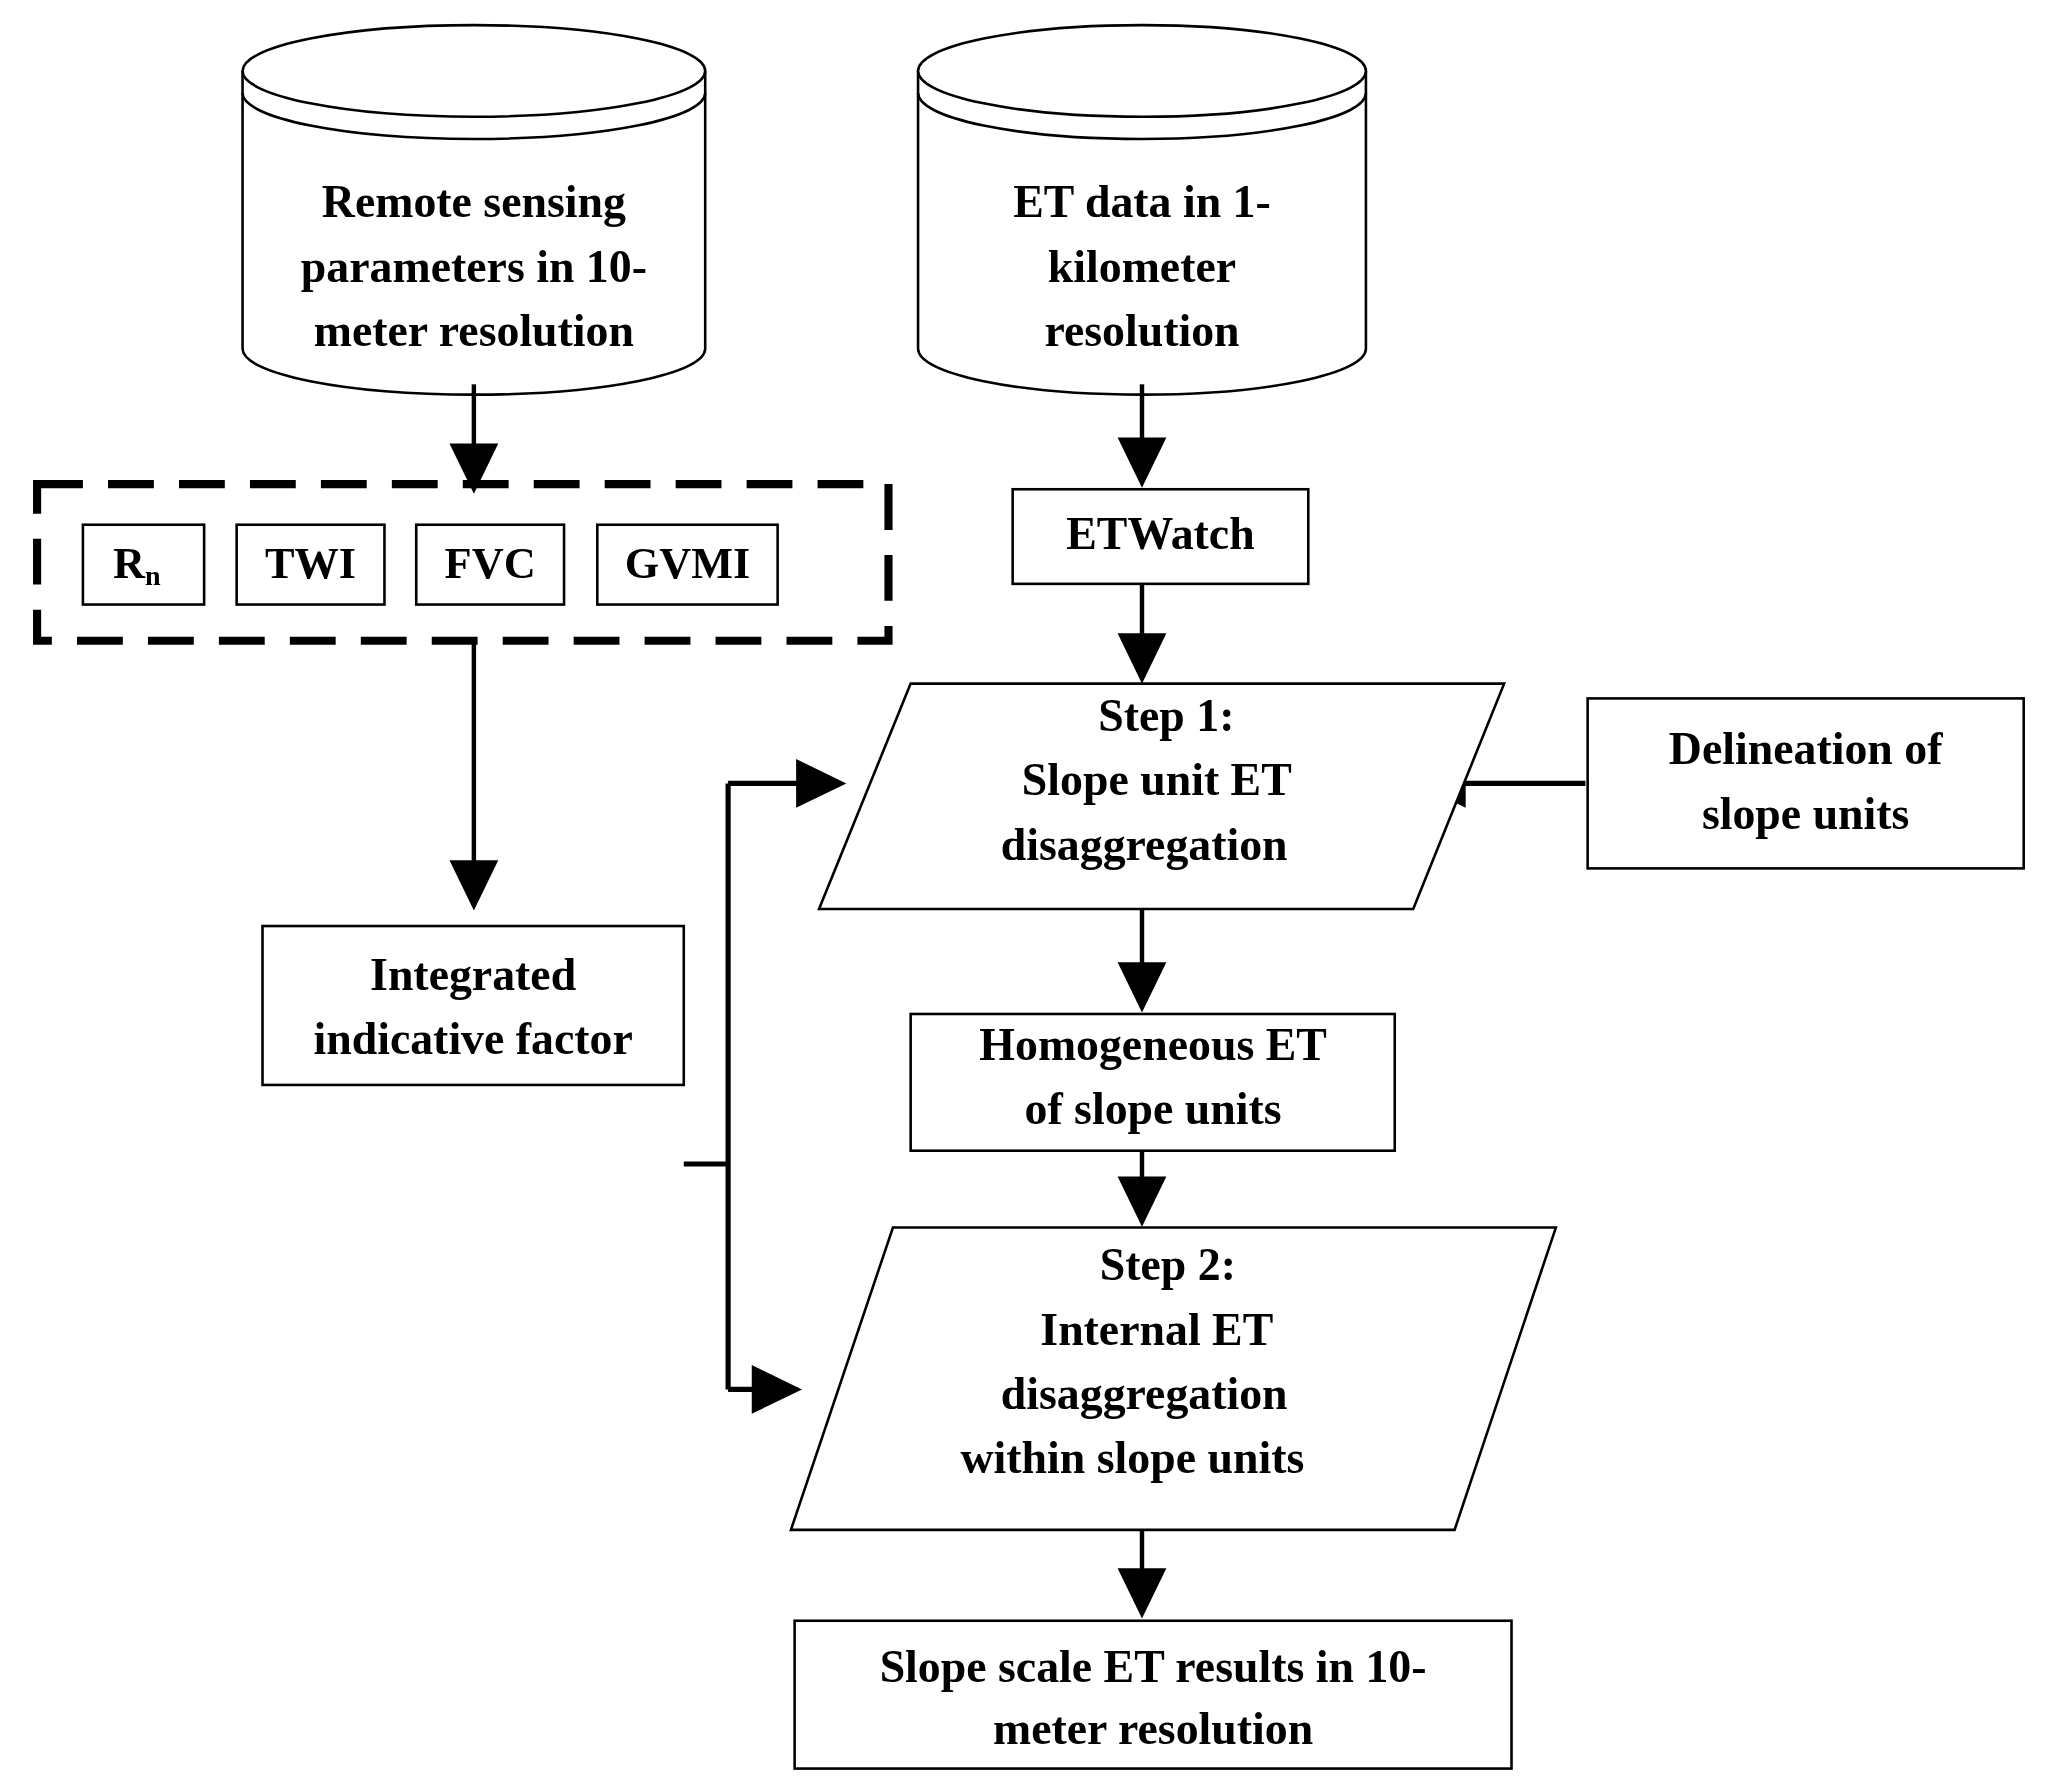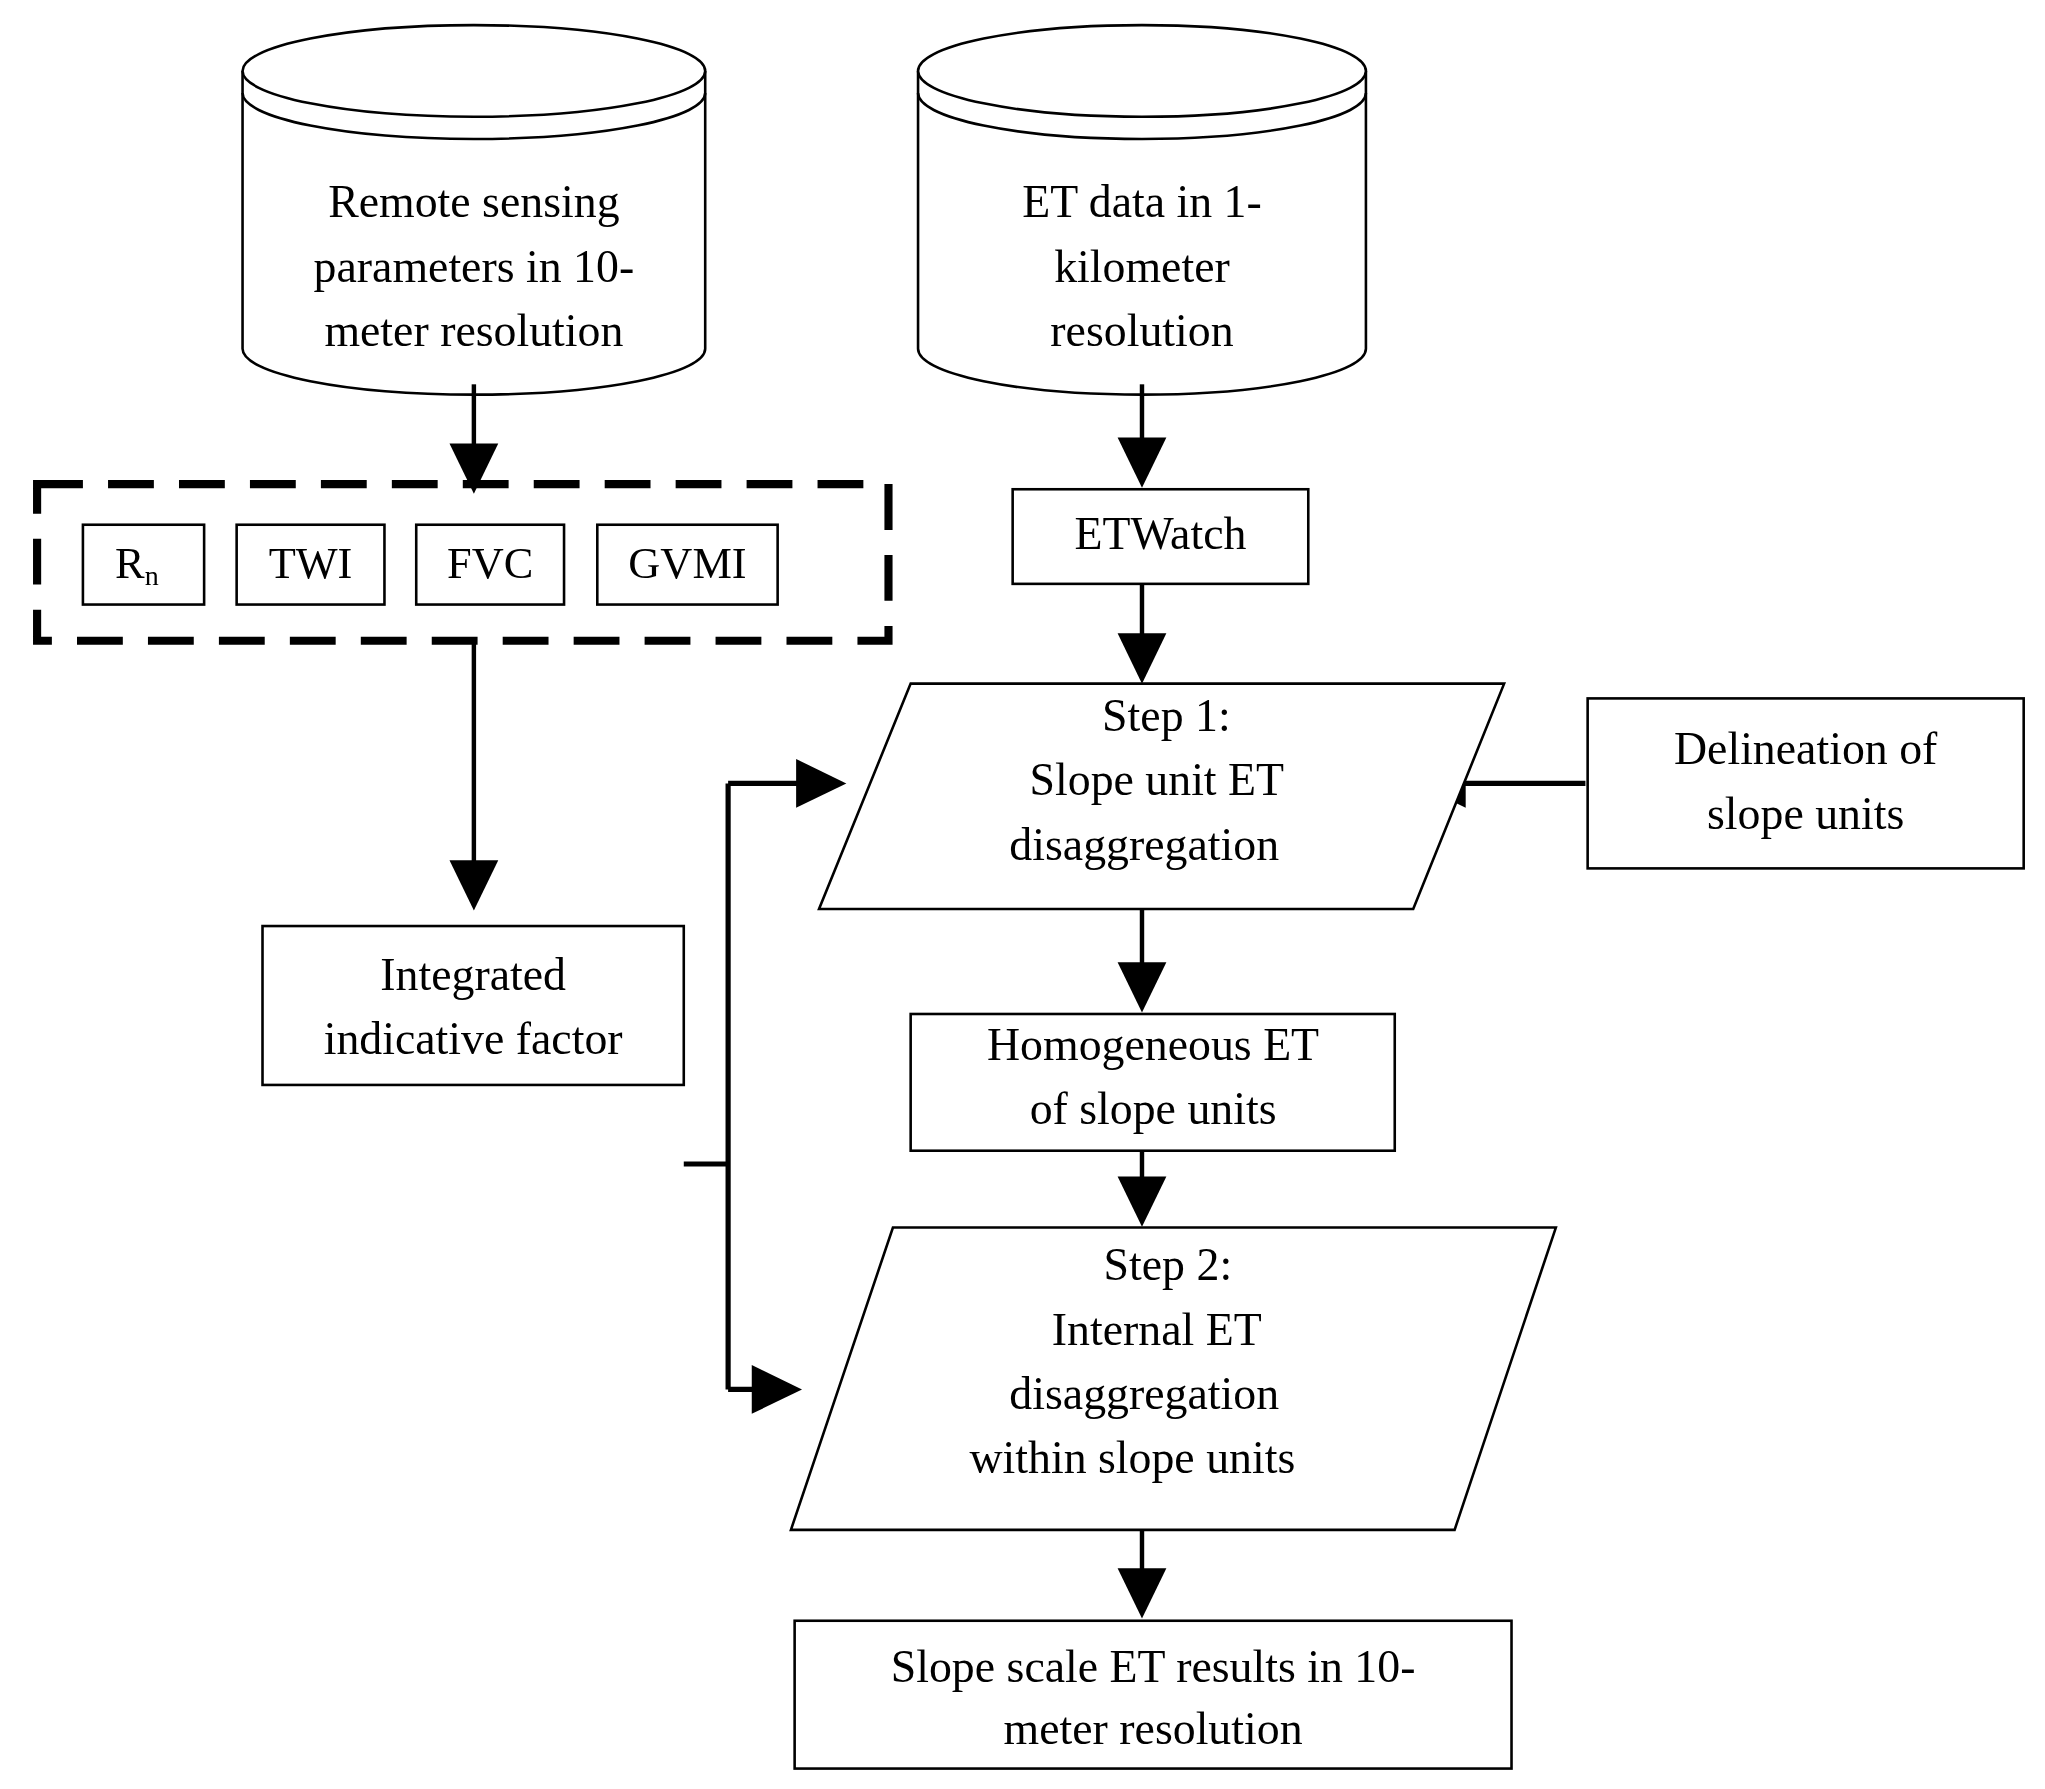--- a/index.html
+++ b/index.html
@@ -10,20 +10,21 @@
   body {
     width: 2046px;
     height: 1790px;
     font-family: "Liberation Serif", "DejaVu Serif", serif;
     overflow: hidden;
   }
   #diagram-root {
     position: relative;
     width: 2018px;
     height: 1790px;
+    font-weight: bold;
   }
   svg#flow {
     display: block;
     width: 2046px;
     height: 1790px;
   }
   .node-shape-thin {
     fill: #ffffff;
     stroke: #000000;
     stroke-width: 3.5;

